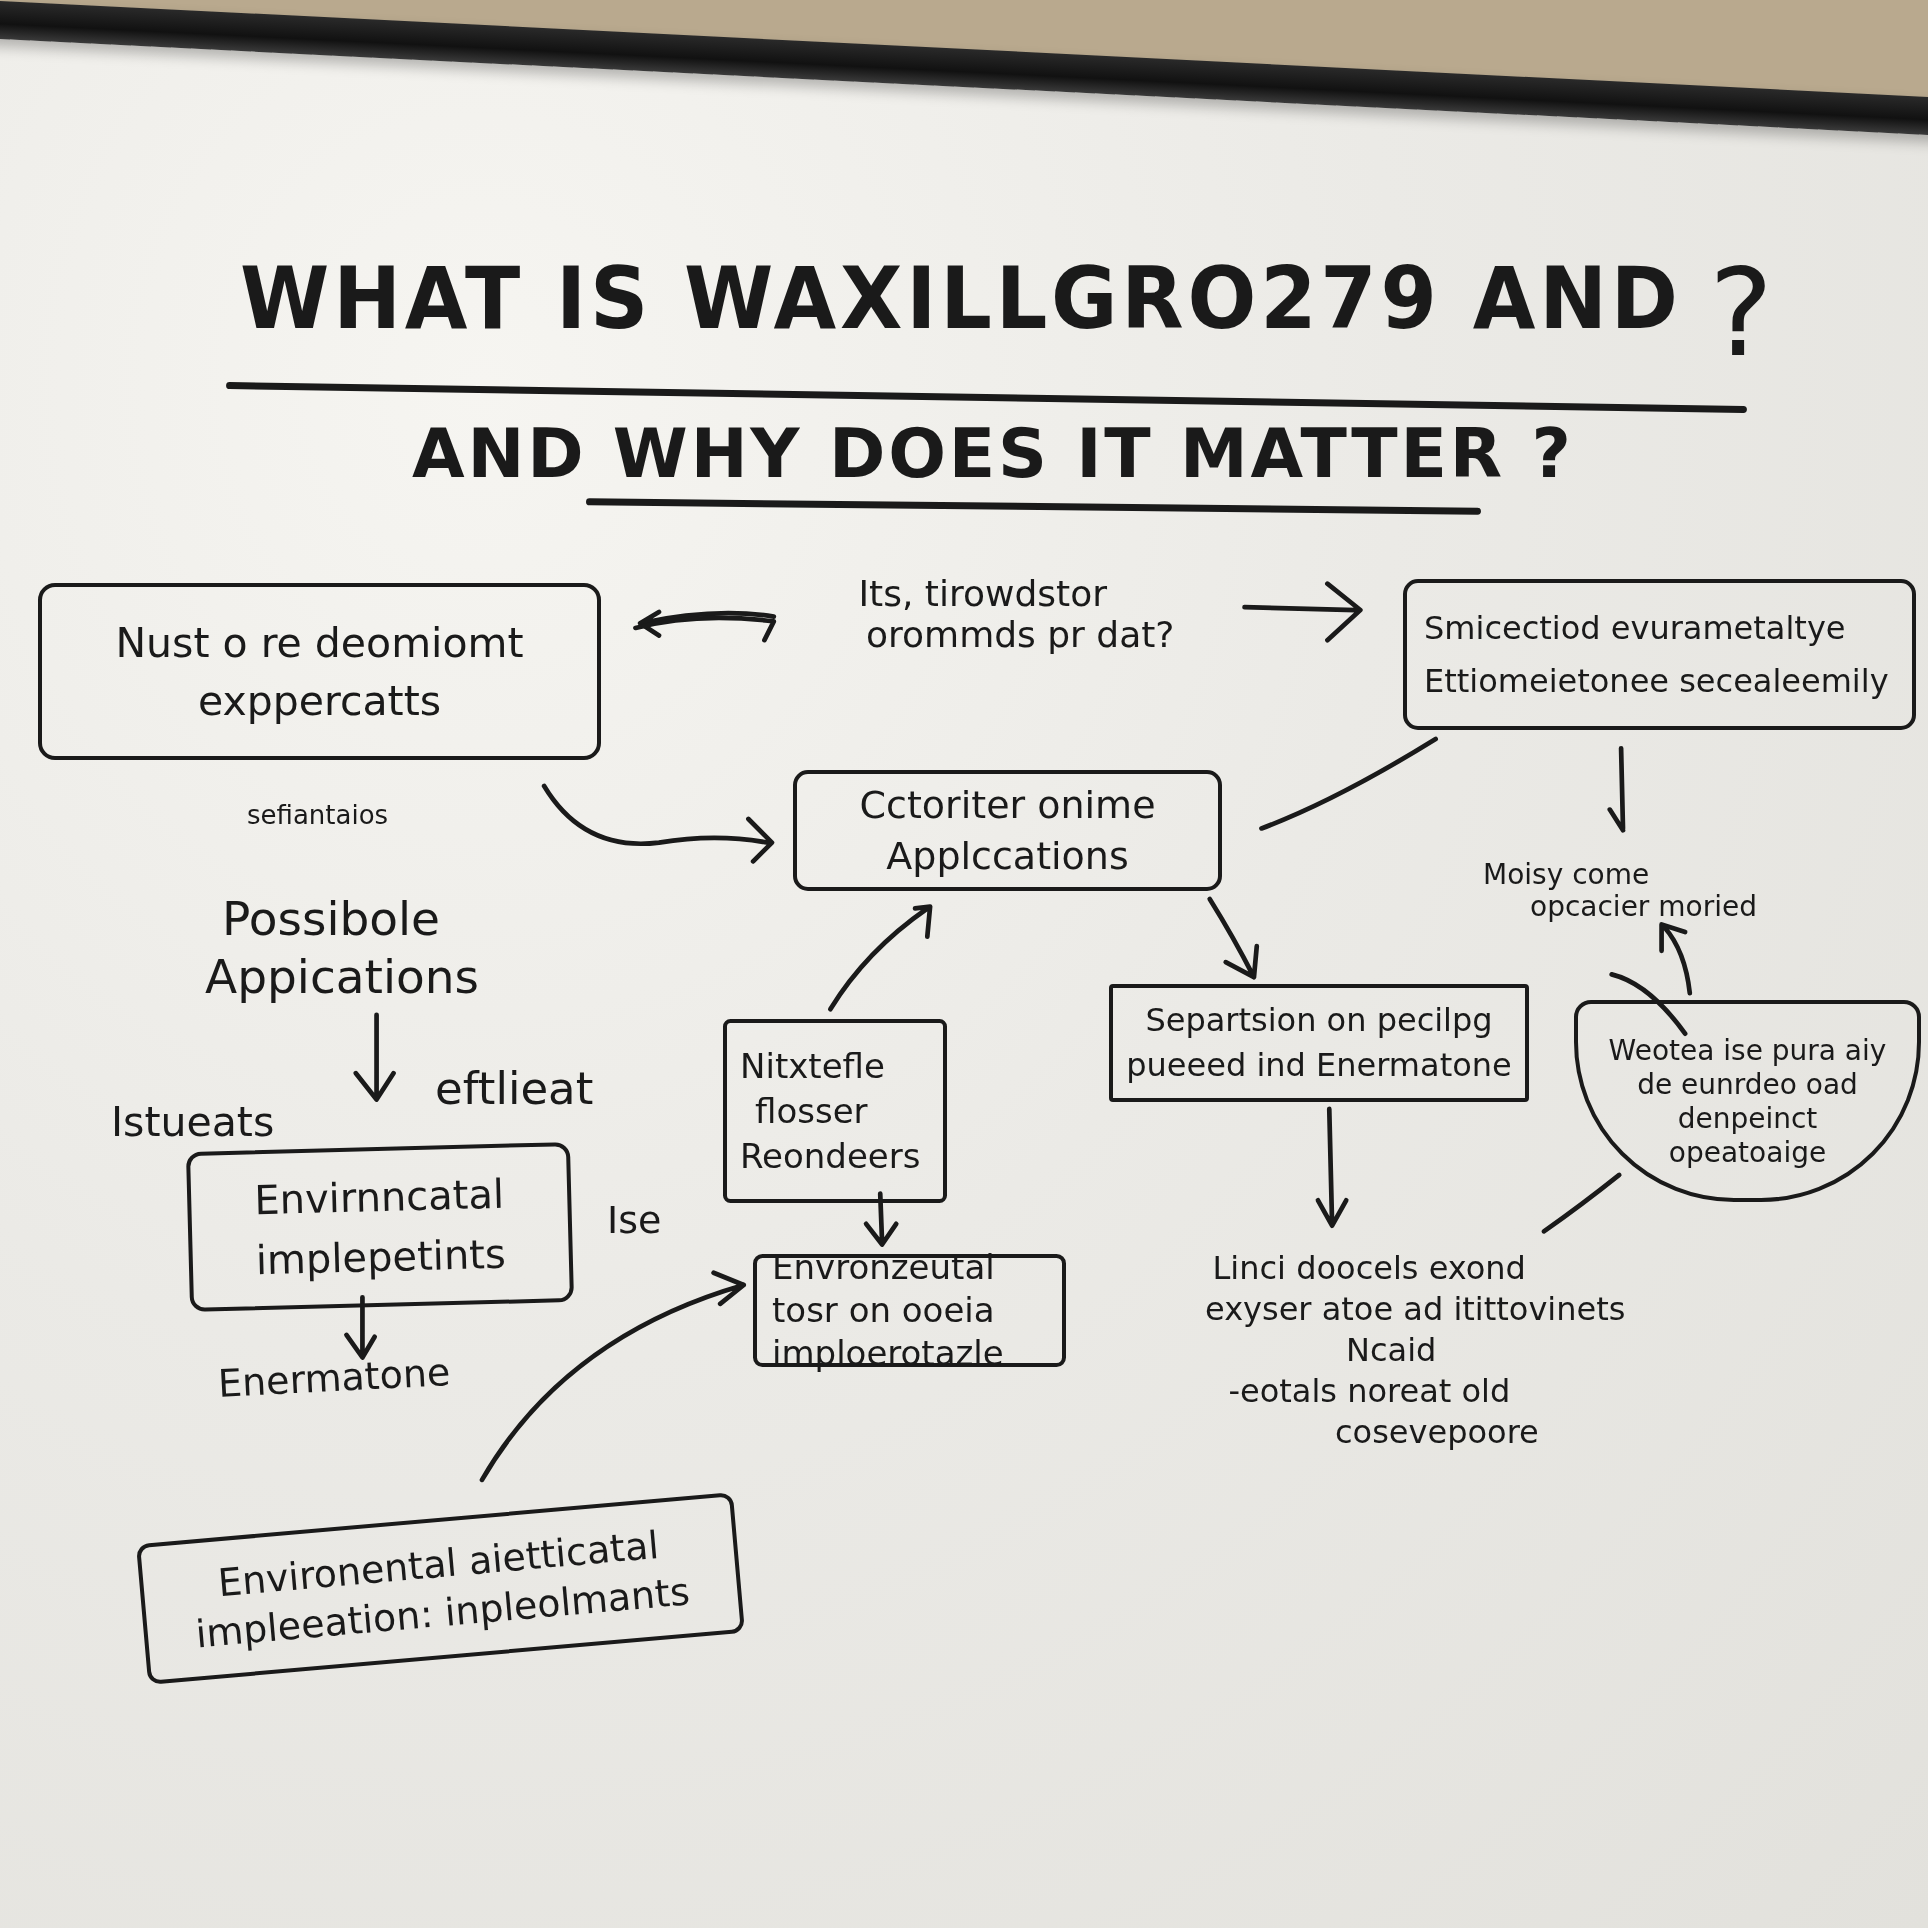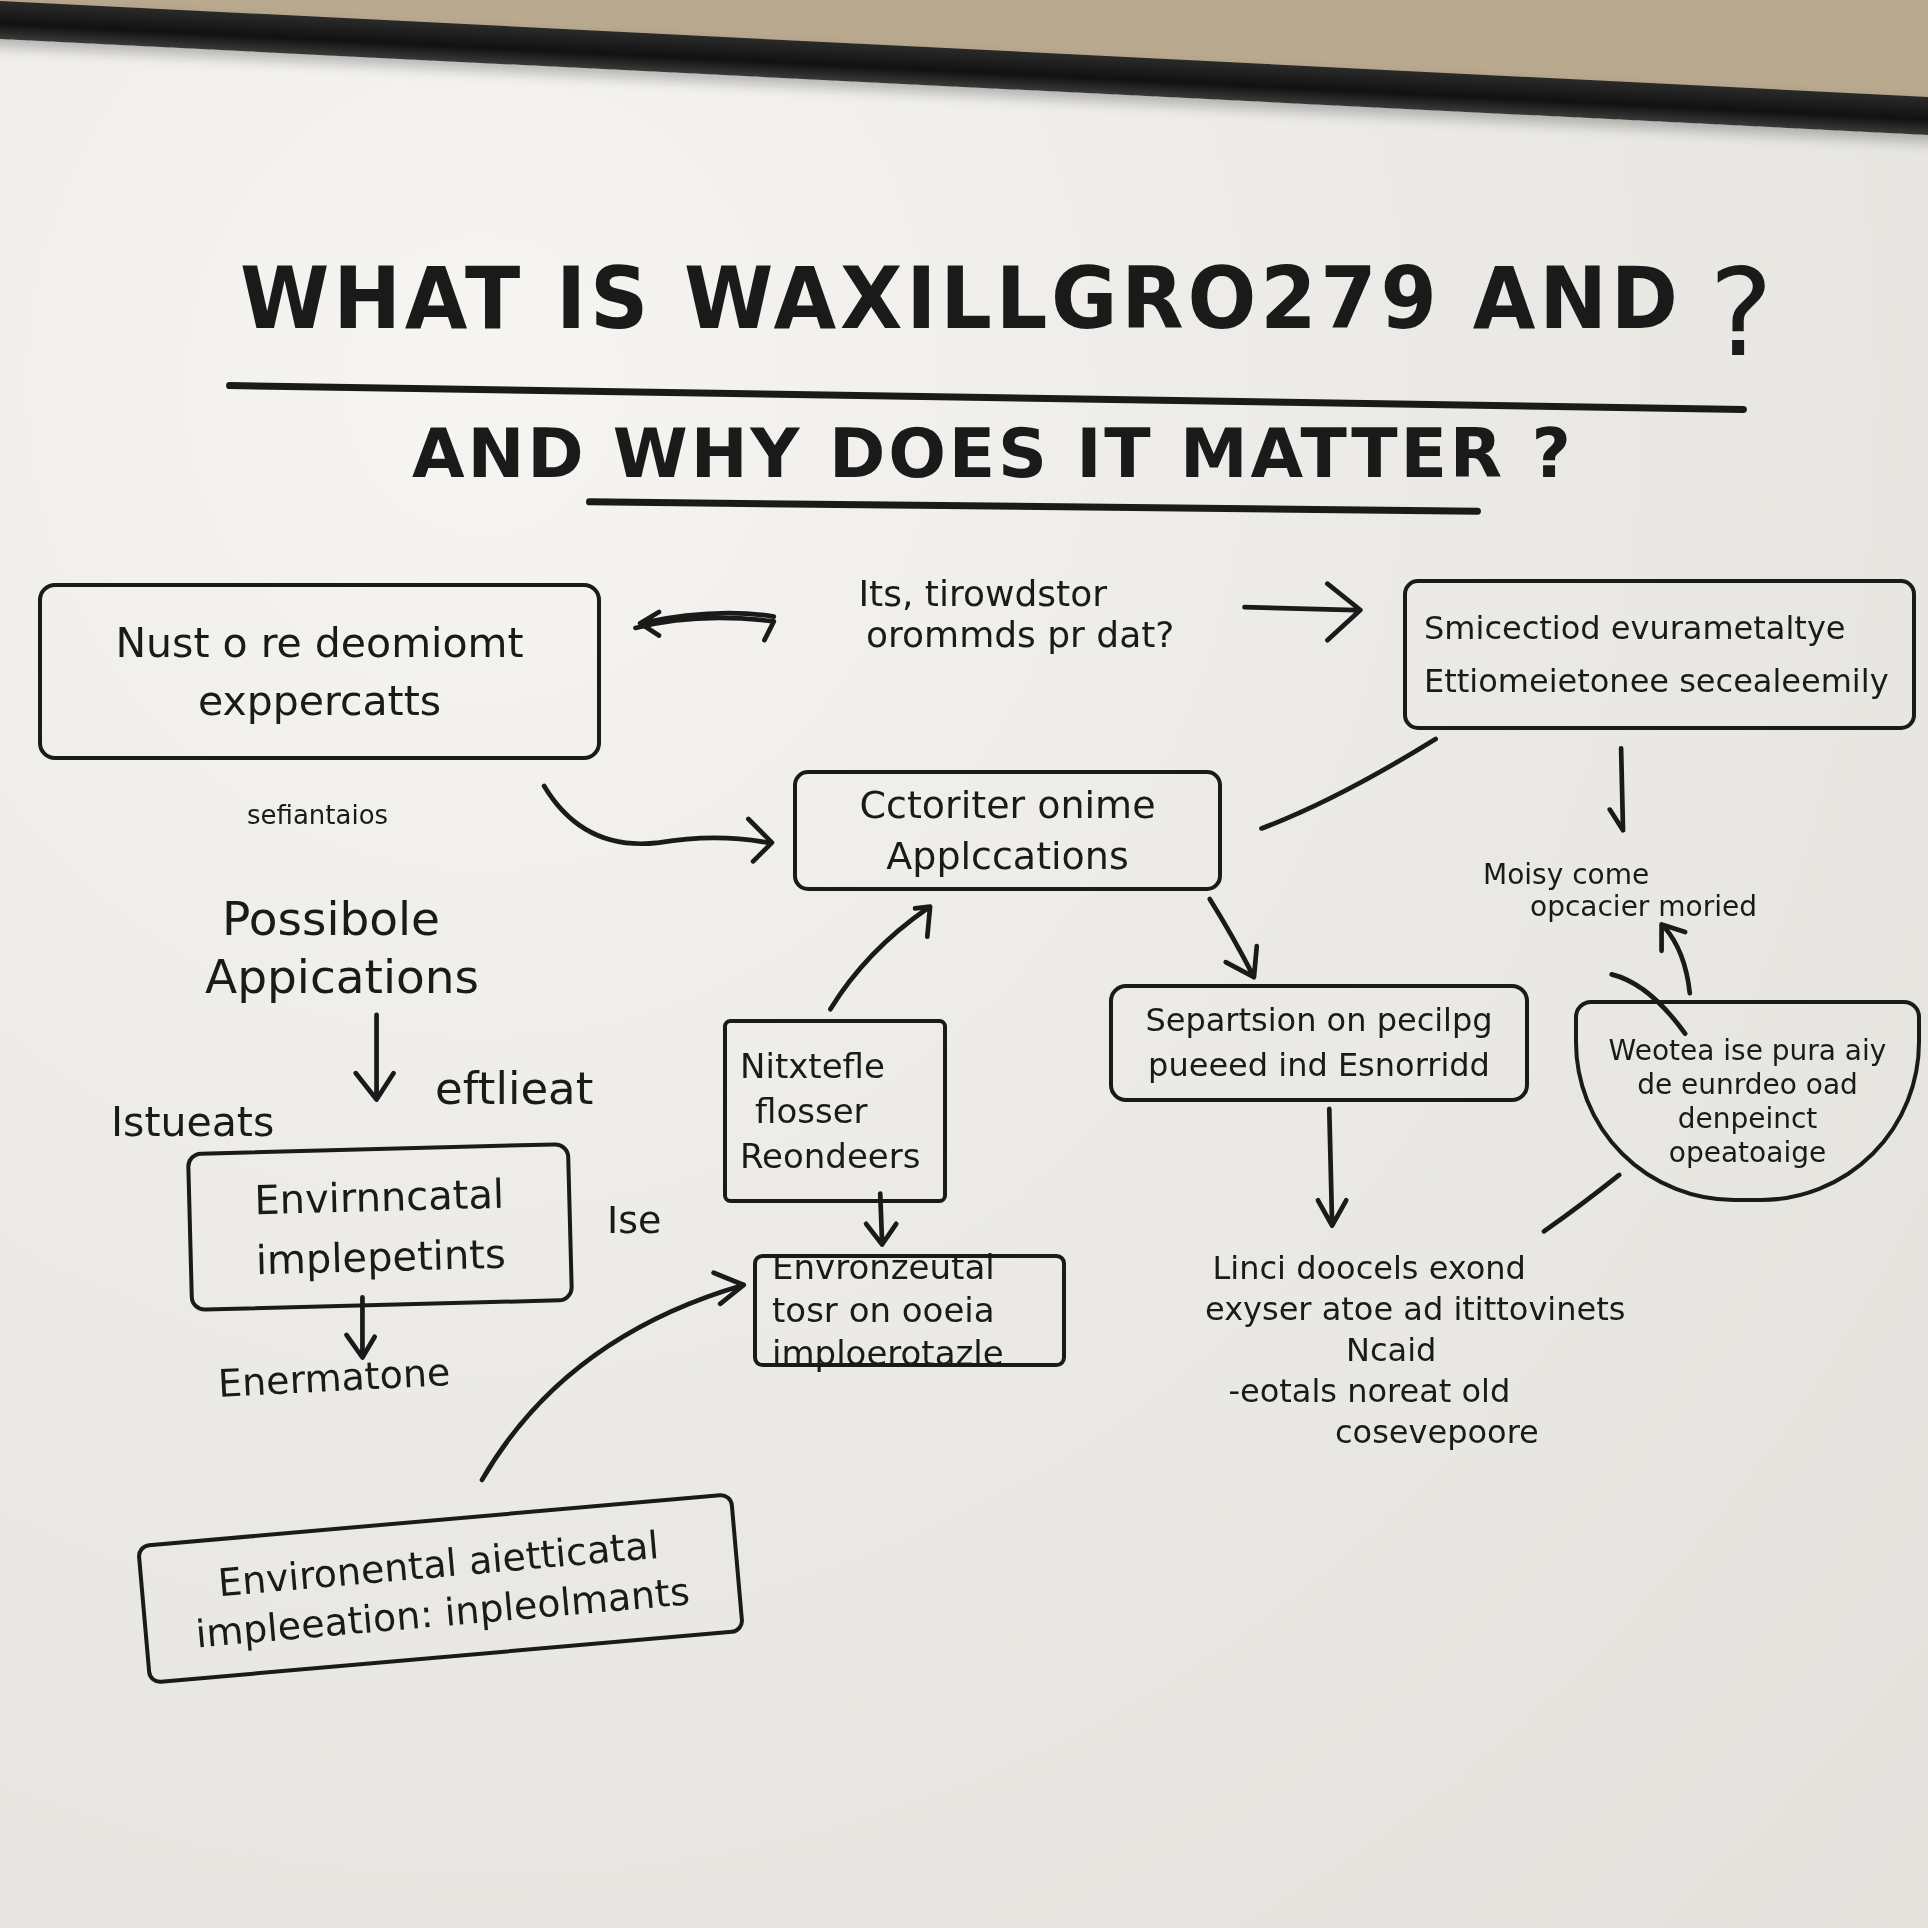--- a/index.html
+++ b/index.html
@@ -113,23 +113,23 @@
 <div class="label" style="left:607px; top:1198px; font-size:38px;">Ise</div>
 
 <div class="label" style="left:218px; top:1356px; font-size:38px; transform:rotate(-3deg);">Enermatone</div>
 
 <div class="box" style="left:723px; top:1019px; width:224px; height:184px; font-size:34px; line-height:45px; border-radius:7.5px; align-items:flex-start; padding-left:13px;">
   <span>Nitxtefle</span>
   <span style="margin-left:15px;">flosser</span>
   <span>Reondeers</span>
 </div>
 
-<div class="box" style="left:1109px; top:984px; width:420px; height:118px; font-size:32px; line-height:45px; border-radius:17px;justify-content:center;">
+<div class="box" style="left:1109px; top:984px; width:420px; height:118px; font-size:32px; line-height:45px; border-radius:4px;justify-content:center;">
   <span>Separtsion on pecilpg</span>
-  <span>pueeed ind Esnorridd</span>
+  <span>pueeed ind Enermatone</span>
 </div>
 
 <div class="box" style="left:1574px; top:1000px; width:347px; height:202px; font-size:28px; line-height:34px; border-radius:17px 17px 160px 160px; padding-top:2px;">
   <span>Weotea ise pura aiy</span>
   <span>de eunrdeo oad</span>
   <span>denpeinct</span>
   <span>opeatoaige</span>
 </div>
 
 <div class="box" style="left:753px; top:1254px; width:313px; height:113px; font-size:34px; line-height:43px; border-radius:9.4px; align-items:flex-start; padding-left:15px;">

